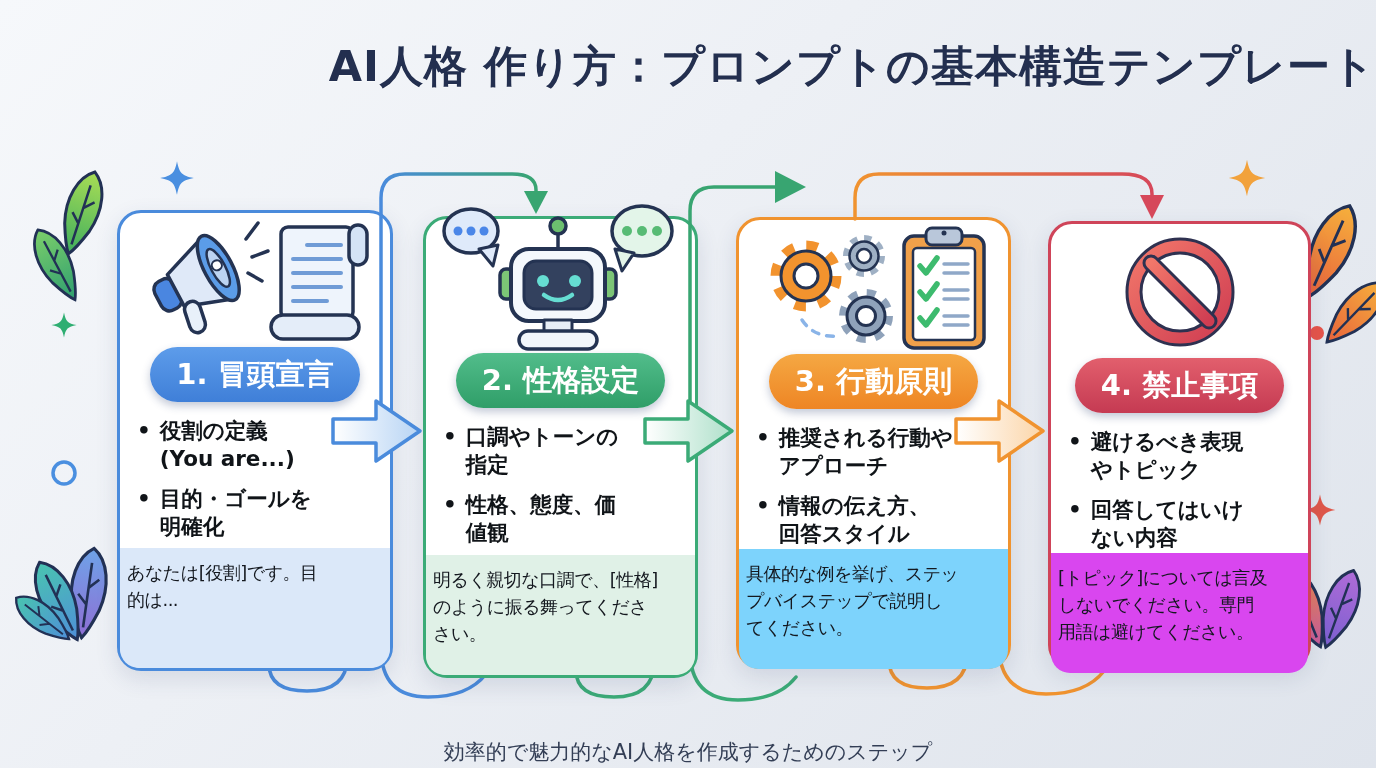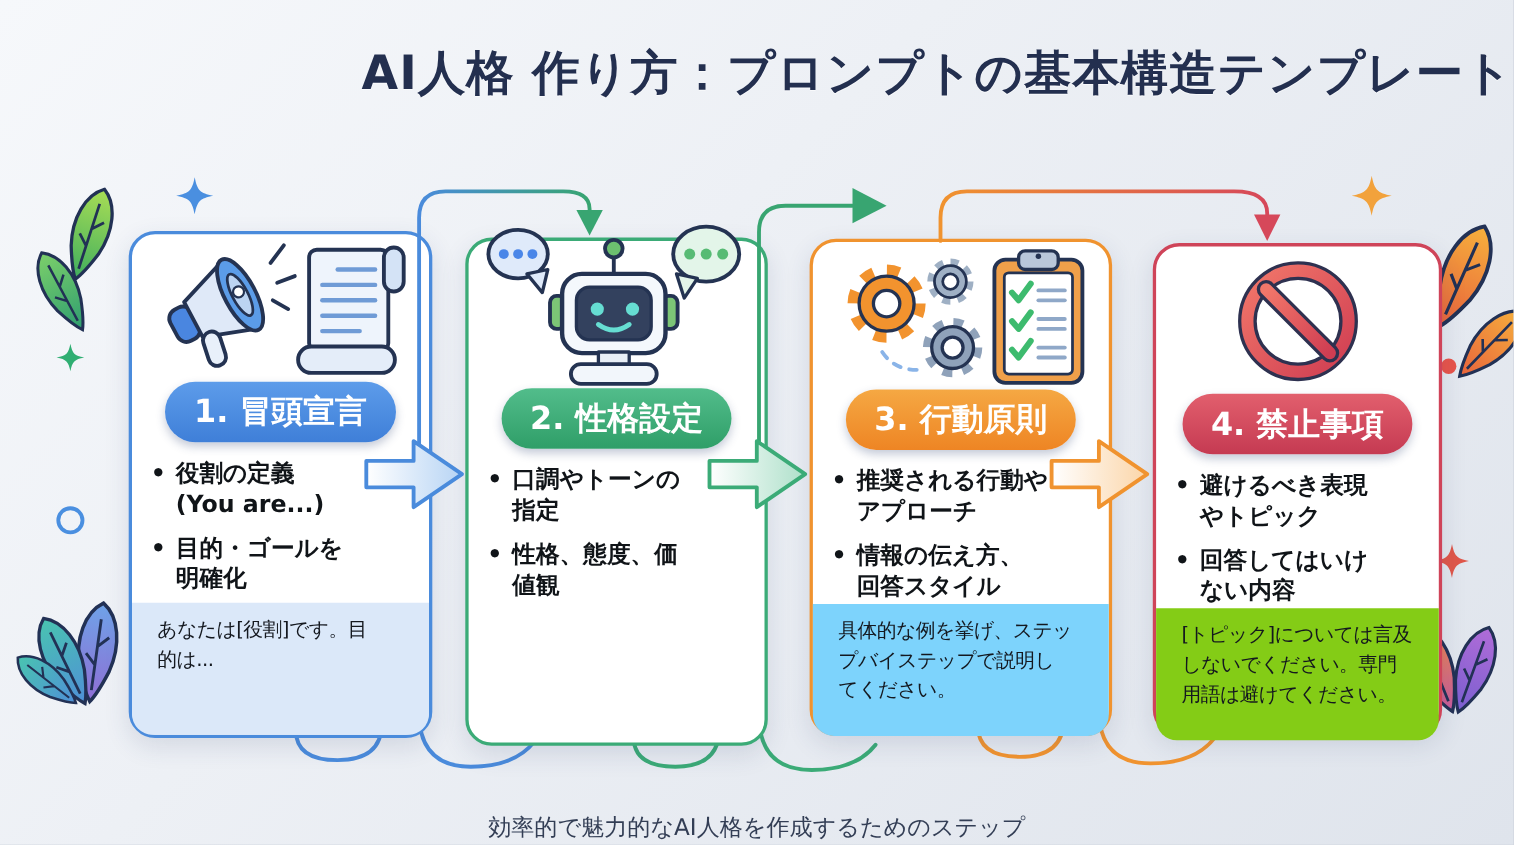--- a/index.html
+++ b/index.html
@@ -36,28 +36,28 @@
   }
   .c1 .badge{background:linear-gradient(180deg,#5d9cea,#3f7fd8)}
   .c2 .badge{background:linear-gradient(180deg,#52bd8b,#2f9e68)}
   .c3 .badge{background:linear-gradient(180deg,#f5a843,#ee8524)}
   .c4 .badge{background:linear-gradient(180deg,#e25f6d,#c53a52)}
   .bullets{flex:1 1 auto;margin:15px 0 0;padding:0 14px 0 17px;list-style:none;display:flex;flex-direction:column;gap:11px;}
   .bullets li{display:flex;gap:9px;font-size:21.5px;font-weight:700;color:#101418;line-height:1.32;}
   .bullets .dot{flex:none;}
   .bullet-text{white-space:pre-line;}
   .example{
-    flex:none;min-height:98px;border-radius:0 0 19px 19px;padding:11px 23px;
+    flex:none;min-height:98px;border-radius:0 0 19px 19px;padding:11px 7px;
     font-size:18px;line-height:1.5;color:#14181f;white-space:pre-line;font-weight:500;
     letter-spacing:-0.5px;
   }
   .c1 .example{background:#dbe8f9}
   .c2 .example{background:#e0f1e7}
   .c3 .example{background:#7dd3fc}
-  .c4 .example{background:#84cc16}
+  .c4 .example{background:#d946ef}
   .footer{
     position:absolute;top:714px;left:0;width:100%;text-align:center;
     font-size:21px;color:#333e55;font-weight:500;z-index:2;margin-top:24px;
   }
 </style>
 </head>
 <body>
 
 <div class="canvas">
 
@@ -245,20 +245,23 @@
         <span class="dot">•</span>
         <span class="bullet-text">口調やトーンの
 指定</span>
       </li>
       <li>
         <span class="dot">•</span>
         <span class="bullet-text">性格、態度、価
 値観</span>
       </li>
     </ul>
+    <div class="example">明るく親切な口調で、[性格]
+のように振る舞ってくださ
+さい。</div>
   </div>
 
   <div class="card c3">
     <div class="icon-area">
       <svg width="240" height="130" viewBox="0 0 240 130">
         <g>
           <circle cx="52" cy="52" r="28" fill="none" stroke="#f2932e" stroke-width="15" stroke-dasharray="10.5 11.5"></circle>
           <circle cx="52" cy="52" r="25" fill="#f2932e" stroke="#243352" stroke-width="3"></circle>
           <circle cx="52" cy="52" r="12" fill="#ffffff" stroke="#243352" stroke-width="3"></circle>
         </g>

